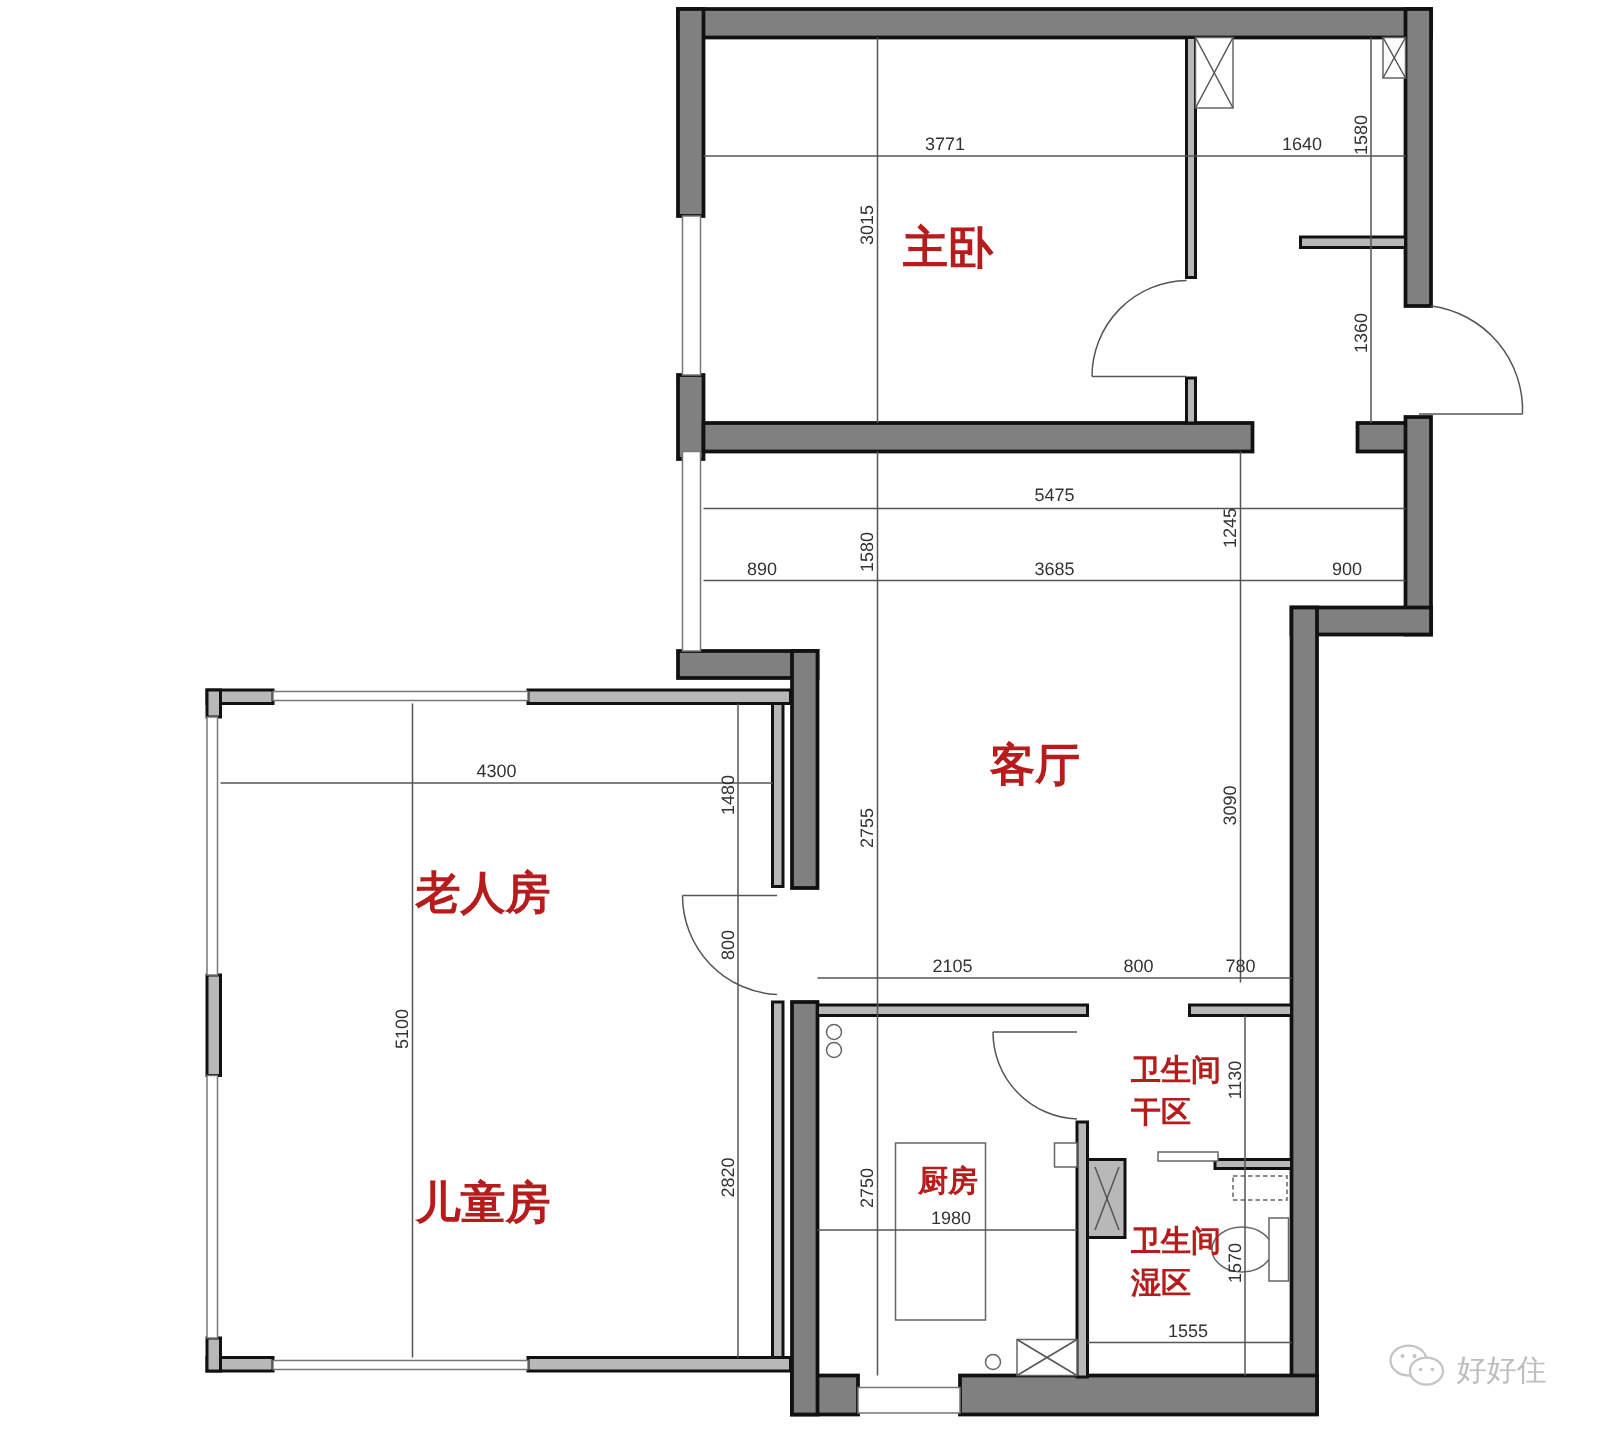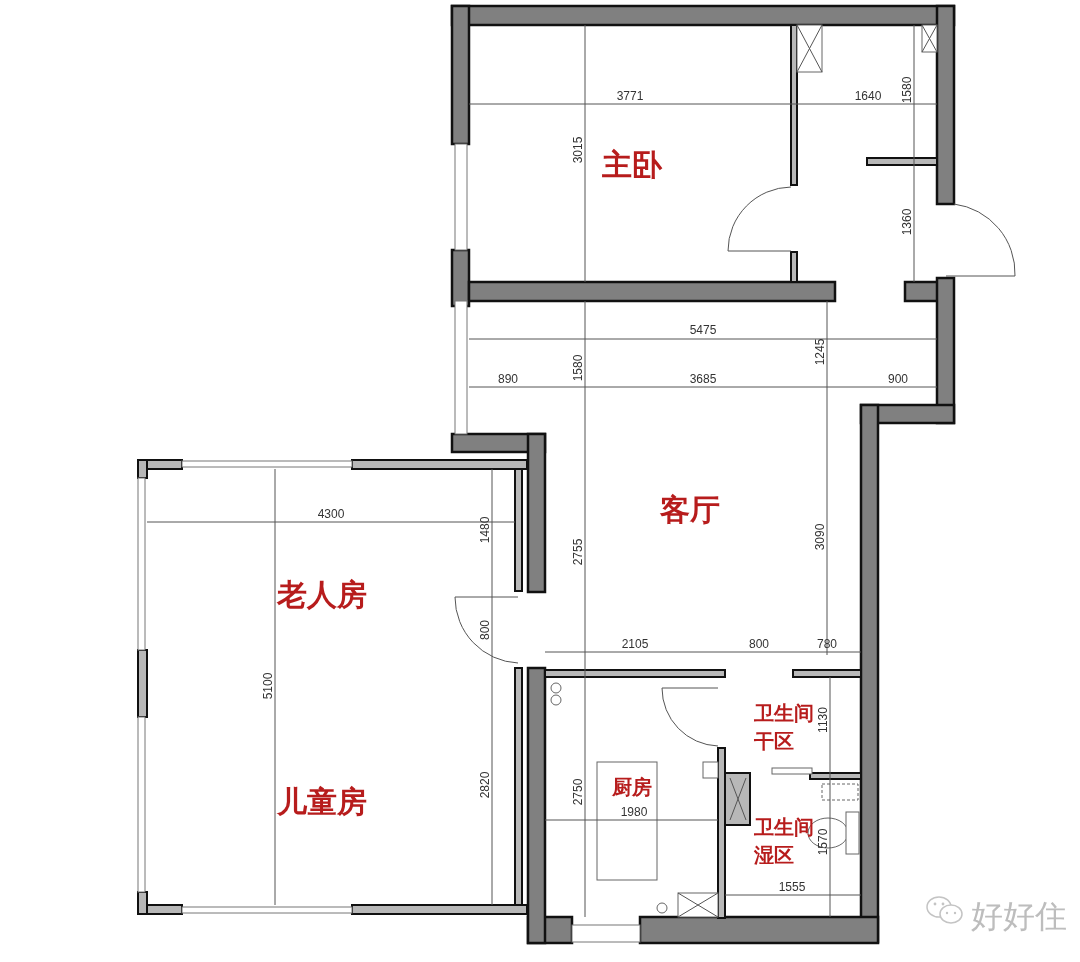--- a/index.html
+++ b/index.html
@@ -8,22 +8,22 @@
   #plan { position: absolute; left: 0; top: 0; width: 1080px; height: 962px; }
   .wall { fill: #808080; stroke: #111; stroke-width: 2.5; }
   .partition { fill: #b8b8b8; stroke: #111; stroke-width: 2; }
   .dim { stroke: #555; stroke-width: 1; fill: none; }
   .dimtxt { font-family: "Liberation Sans", "DejaVu Sans", sans-serif; font-size: 12px; fill: #333; }
   .room { font-family: "DejaVu Sans", sans-serif; font-size: 30px; fill: #b71c1c; font-weight: bold; }
   .room-sm { font-family: "DejaVu Sans", sans-serif; font-size: 20px; fill: #b71c1c; font-weight: bold; }
   .door { stroke: #555; stroke-width: 1; fill: none; }
   .window { stroke: #777; stroke-width: 1; fill: #fff; }
   .fixture { stroke: #666; stroke-width: 1; fill: #fff; }
-  .watermark { position: absolute; left: 925px; top: 895px; display: flex; align-items: flex-start; gap: 6px;
-               color: #bdbdbd; font-family: "DejaVu Sans", sans-serif; font-size: 32px; }
+  .watermark { position: absolute; left: 925px; top: 895px; display: flex; align-items: flex-end; gap: 6px;
+               color: #bdbdbd; font-family: "DejaVu Sans", sans-serif; font-size: 20px; }
   .wm-icon { width: 40px; height: 32px; }
 </style>
 </head>
 <body>
 
 <svg id="plan" viewBox="0 0 1080 962" xmlns="http://www.w3.org/2000/svg">
 
   <g>
 
     <rect class="wall" x="452" y="6" width="502" height="19"></rect>

